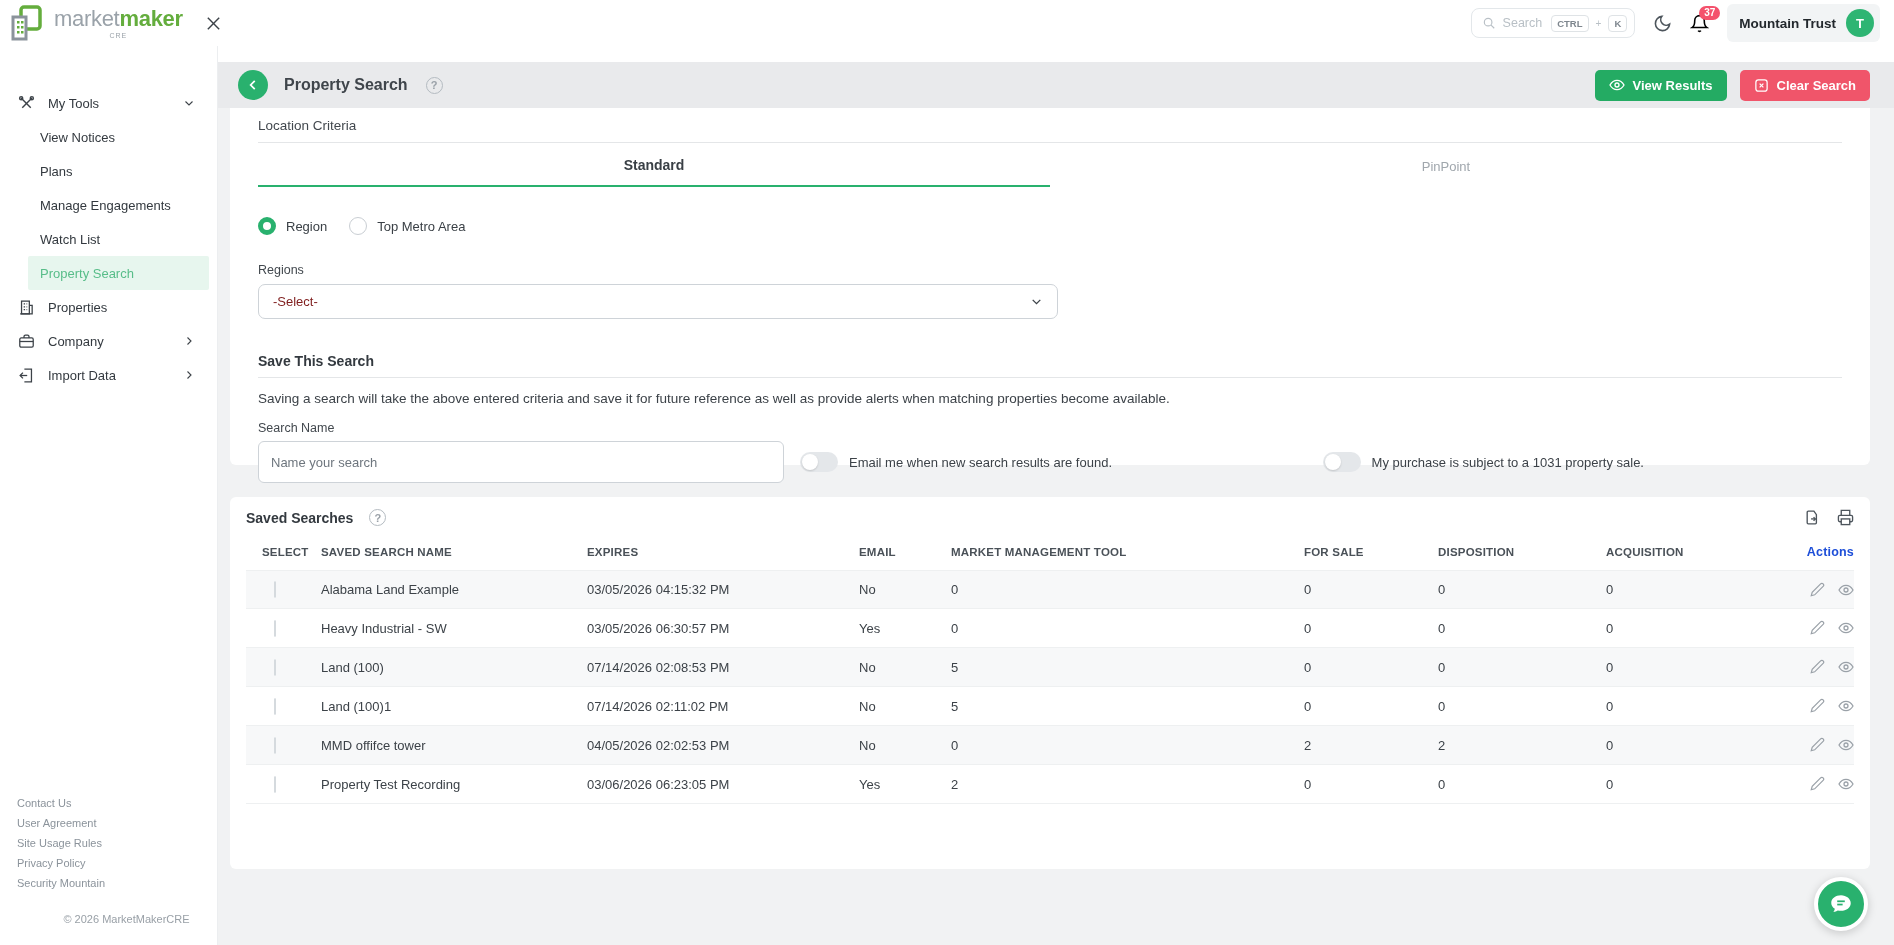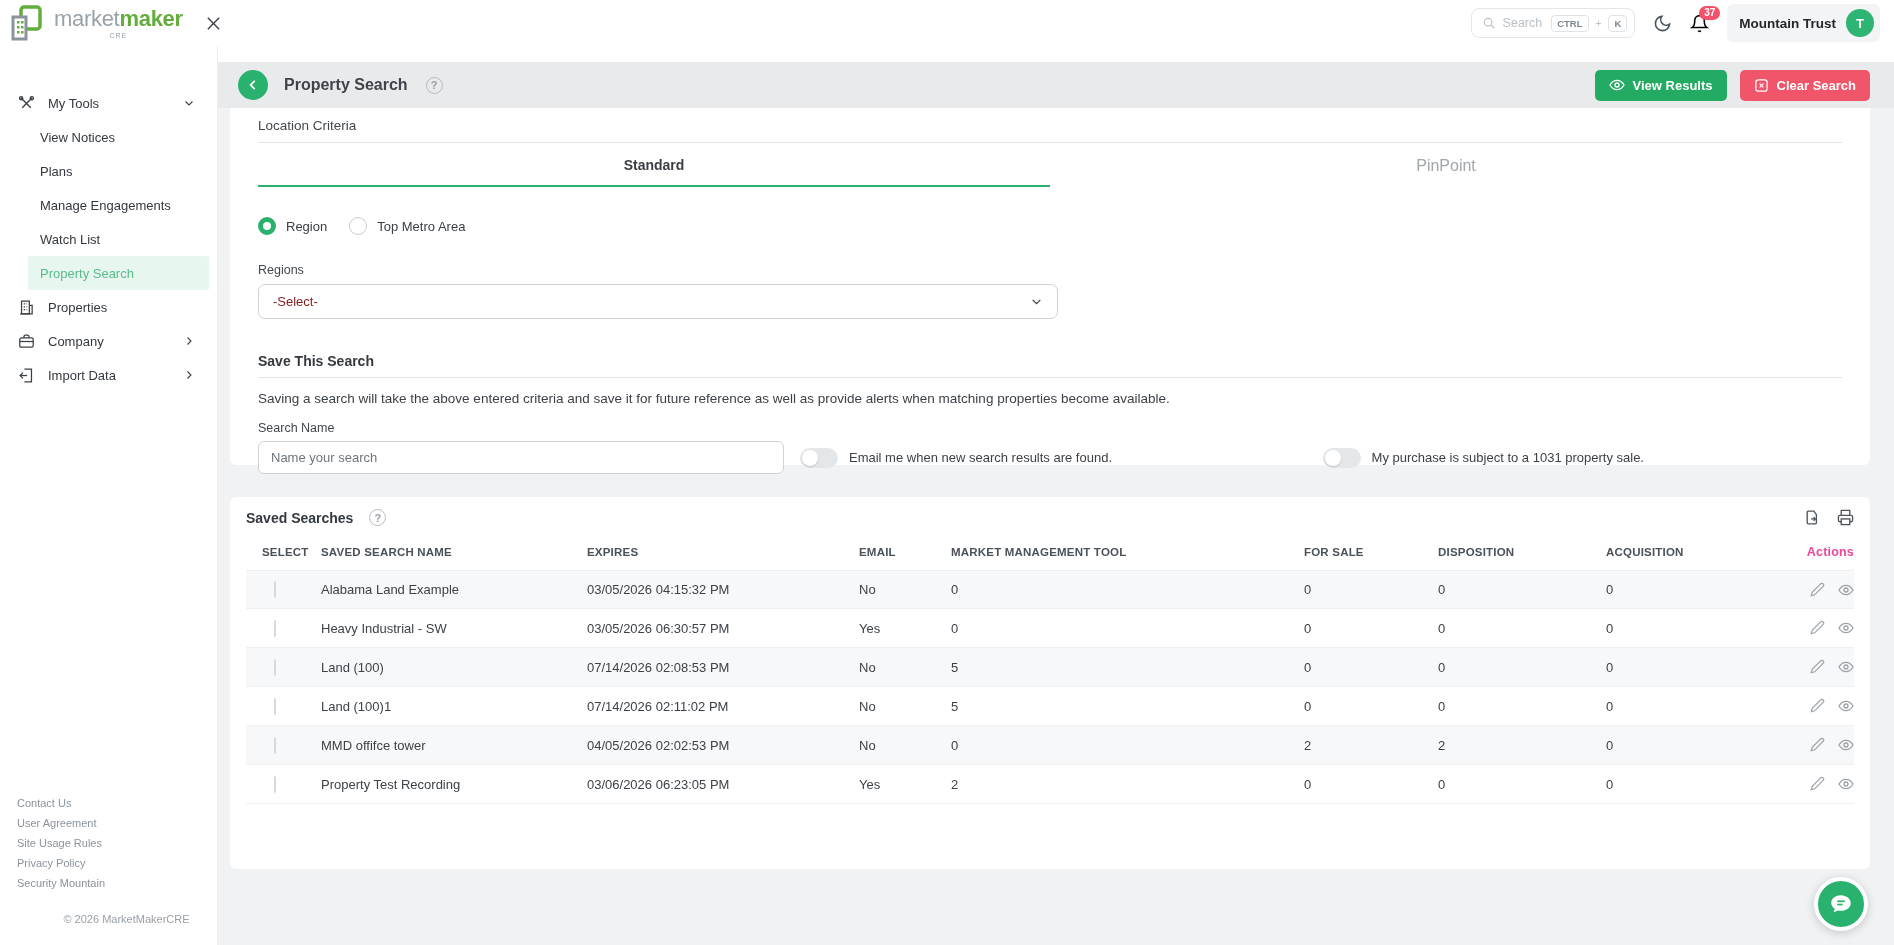--- a/index.html
+++ b/index.html
@@ -65,56 +65,56 @@
   .btn-red { background:#f0556a; }
 
   .content { padding:0 24px 0 12px; }
   .card { background:#fff; border-radius:6px; }
   .form-card { border-radius:0 0 6px 6px; height:357px; padding:10px 28px 0; }
   .sec-label { font-size:13.5px; color:#42484e; }
   .hr { border:none; border-top:1px solid #e4e6e8; margin-top:9px; }
   .tabs { display:flex; height:42px; margin-top:2px; }
   .tab { flex:1; display:flex; align-items:center; justify-content:center; cursor:pointer; }
   .tab.active { font-size:14px; font-weight:700; color:#393f45; border-bottom:2px solid #29b16e; }
-  .tab.inactive { font-size:16px; color:#a0a7ad; }
+  .tab.inactive { font-size:13px; color:#a0a7ad; }
   .radio-row { margin-top:30px; display:flex; align-items:center; gap:22px; }
   .radio-item { display:flex; align-items:center; gap:10px; font-size:13px; color:#3a4046; cursor:pointer; }
   .radio-on { width:18px; height:18px; border-radius:50%; border:5px solid #29b16e; background:#fff; }
   .radio-off { width:18px; height:18px; border-radius:50%; border:1.5px solid #c9ced3; background:#fff; }
   .field-label { font-size:12.5px; color:#42484e; }
   .regions-block { margin-top:28px; }
   .select { margin-top:7px; width:800px; height:35px; border:1px solid #ced3d8; border-radius:7px;
     display:flex; align-items:center; padding:0 14px; cursor:pointer; background:#fff; }
   .select .val { font-size:13px; color:#7f1d1d; }
   .select .sel-caret { margin-left:auto; color:#3c4248; display:flex; }
   .save-title { margin-top:34px; font-size:14px; font-weight:700; color:#33393f; }
   .save-desc { margin-top:13px; font-size:13.5px; color:#3c4248; }
   .name-label { margin-top:15px; }
   .save-row { margin-top:6px; display:flex; align-items:center; }
-  .text-input { width:526px; height:33px; border:1px solid #ced3d8; border-radius:6px; padding:0 12px;
+  .text-input { width:526px; height:42px; border:1px solid #ced3d8; border-radius:6px; padding:0 12px;
     font-size:13px; color:#33393f; font-family:inherit; outline:none; }
   .text-input::placeholder { color:#6e767e; }
   .toggle-group { display:flex; align-items:center; gap:11px;text-align:right; }
   .tg1 { margin-left:16px; }
   .tg2 { margin-left:auto; margin-right:198px; }
   .toggle { width:38px; height:20px; border-radius:10px; background:#e4e7ea; position:relative; cursor:pointer; }
   .toggle .knob { position:absolute; left:2px; top:2px; width:16px; height:16px; border-radius:50%;
     background:#fff; box-shadow:0 1px 2px rgba(0,0,0,.15); }
   .toggle-label { font-size:13px; color:#3c4248; }
 
   .table-card { margin-top:32px; height:372px; padding:12px 16px 16px; }
   .tc-head { display:flex; align-items:center; }
   .tc-title { font-size:14px; font-weight:700; color:#33393f; }
   .tc-title + .help-circle { margin-left:16px; }
   .tc-icons { margin-left:auto; display:flex; gap:16px; color:#4d555c; }
   .grid-row { display:grid; grid-template-columns:75px 266px 272px 92px 353px 134px 168px 191px 1fr;
     align-items:center; }
   .thead { height:36px; margin-top:8px; font-size:11.5px; font-weight:700; color:#4a5158; letter-spacing:.2px; }
   .thead .c-select { padding-left:16px; }
-  .thead .c-actions { text-align:right; font-size:12.5px; color:#ec4899; }
+  .thead .c-actions { text-align:right; font-size:12.5px; color:#1d4ed8; }
   .trow { height:39px; font-size:13px; color:#3c4248; border-bottom:1px solid #eef0f1; }
   .trow:nth-child(odd) { background:#f7f8f9; }
   .trow:first-child { border-top:1px solid #eef0f1; }
   .checkbox { width:17px; height:17px; border:1px solid #d5dade; border-radius:4px; background:#fff;
     margin-left:28px; cursor:pointer; }
   .c-actions-cell { display:flex; justify-content:flex-end; gap:13px; color:#9aa1a8; }
   .row-icon { background:none; border:none; cursor:pointer; color:#9aa1a8; display:flex; padding:0; }
 
   .chat-fab { position:absolute; right:26px; bottom:14px; width:54px; height:54px; border-radius:50%;
     background:#29b16e; border:4px solid #fff; box-shadow:0 2px 10px rgba(0,0,0,.18); cursor:pointer;

